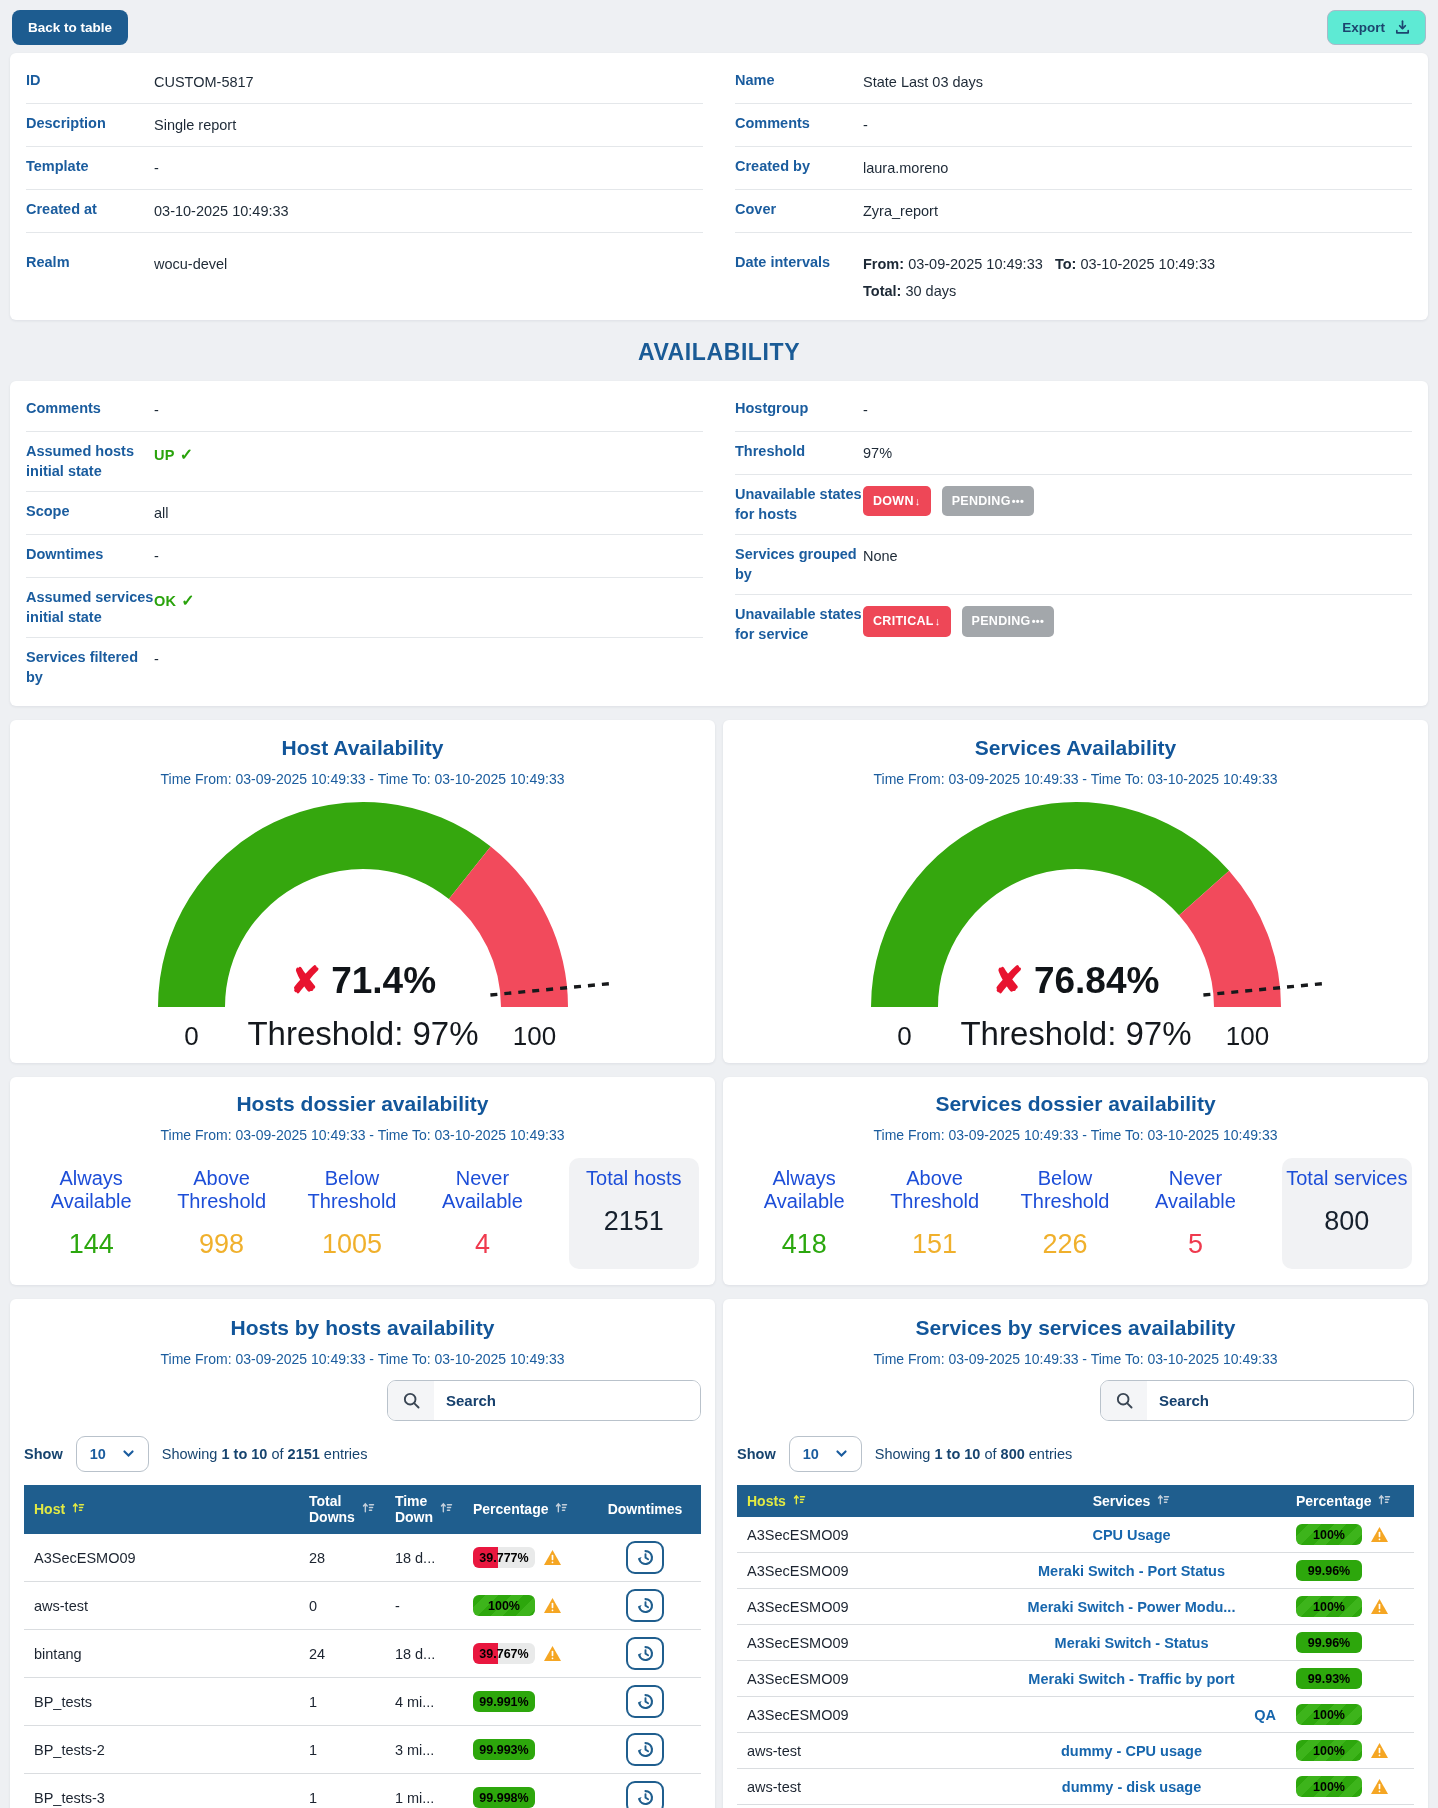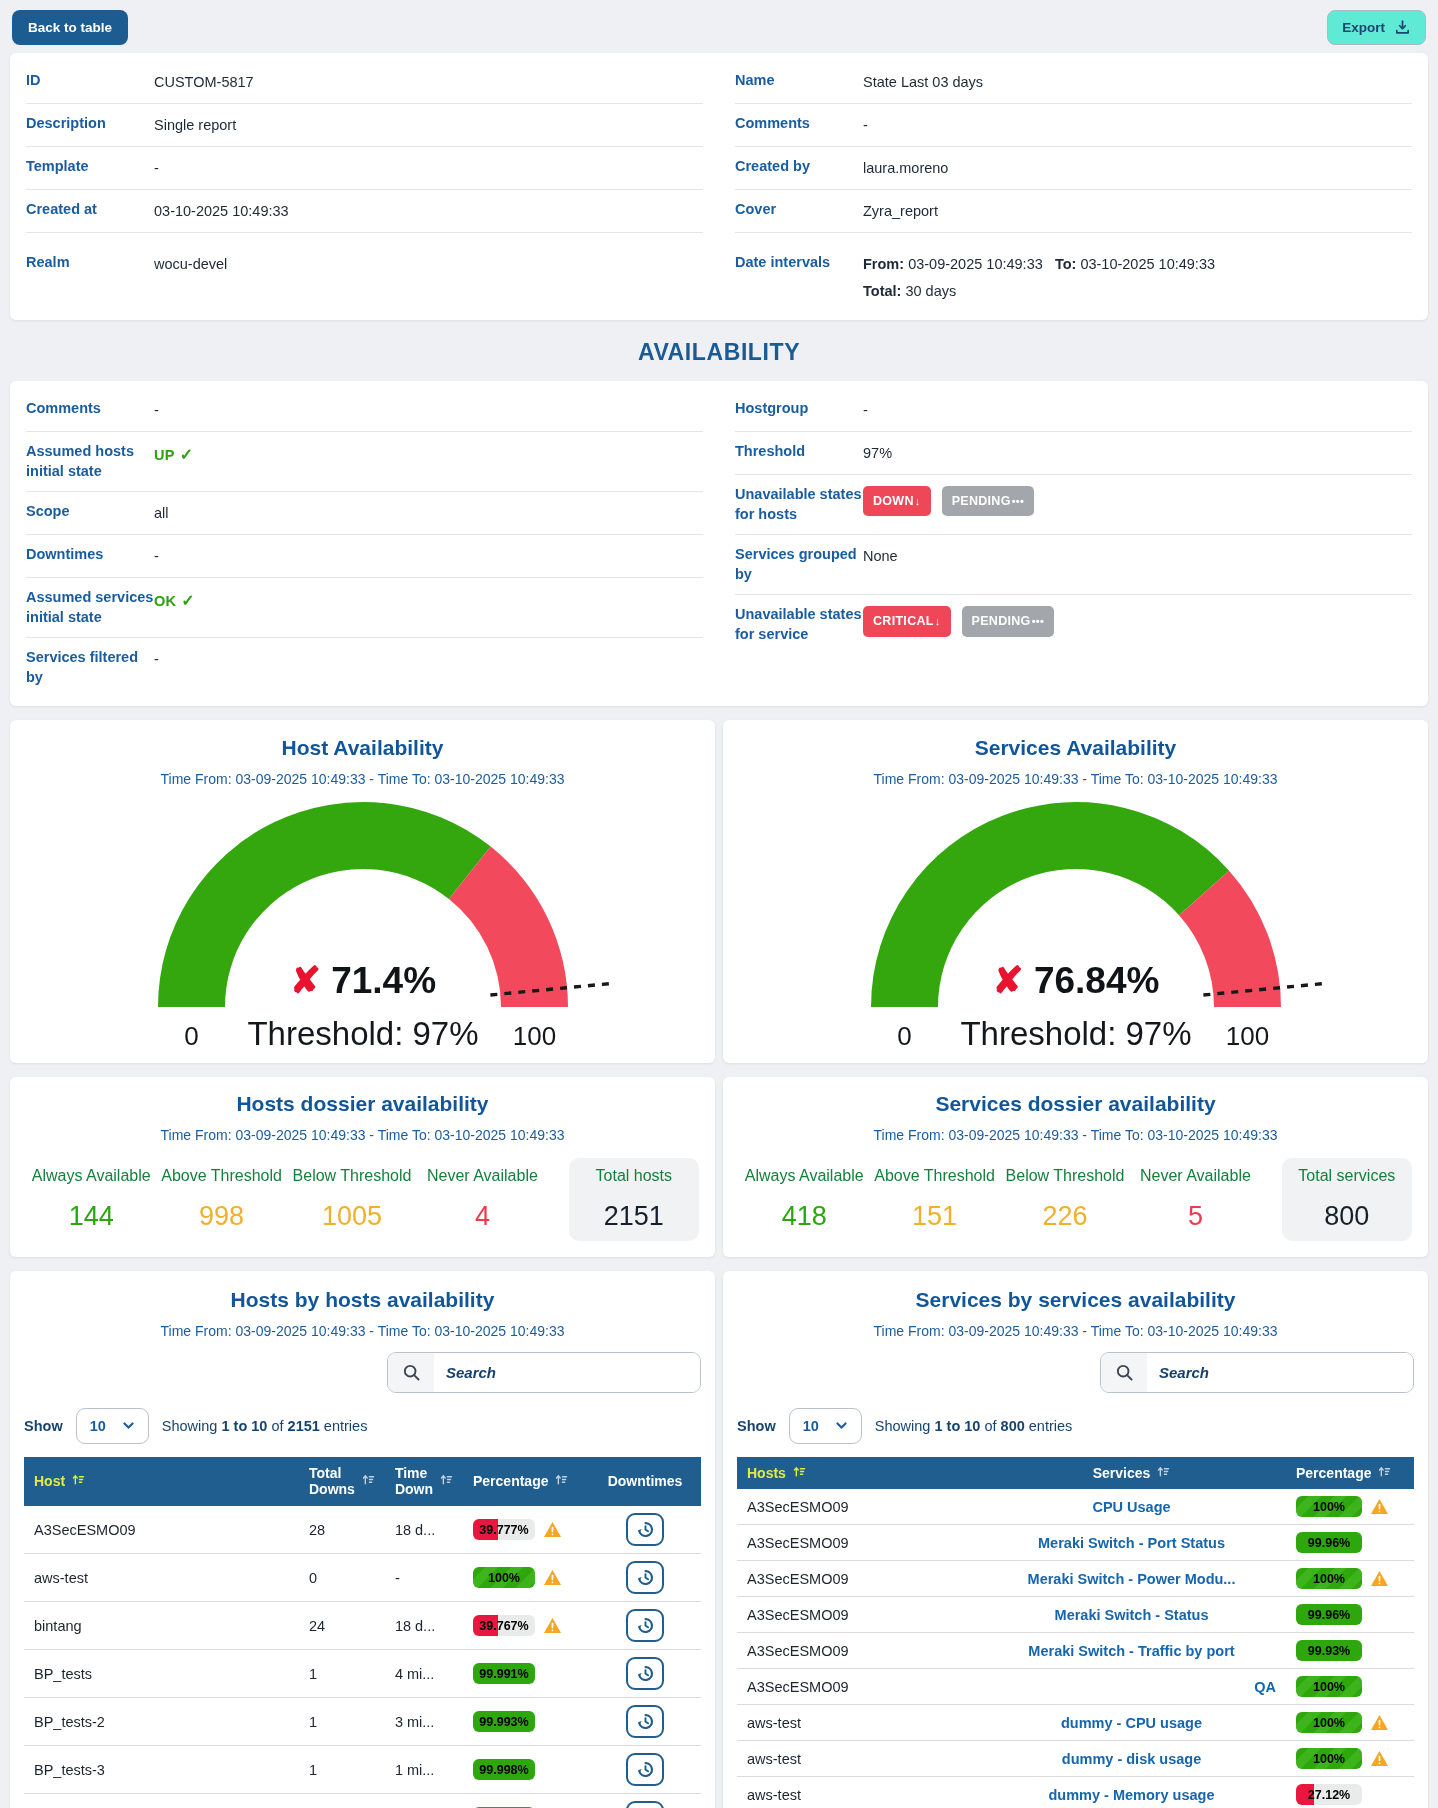--- a/index.html
+++ b/index.html
@@ -30,33 +30,33 @@
   .two-col > .card{flex:1;min-width:0;}
   .card-title{text-align:center;color:#12569a;font-weight:bold;font-size:21px;}
   .card-sub{text-align:center;color:#1a5c9e;font-size:14px;margin-top:11px;}
   .gauge-card{padding:16px 10px 6px;}
   .gauge-wrap{width:100%;max-width:500px;margin:8px auto 0;}
   .gauge-wrap svg{display:block;width:100%;}
   
   .dossier-card{padding:15px 12px 16px;}
   .stats{display:flex;align-items:stretch;margin-top:15px;padding:0 4px;}
   .stat{flex:1;text-align:center;padding:9px 4px;}
-  .stat-label{color:#15803d;font-size:16px;}
+  .stat-label{color:#1d4ed8;font-size:20px;}
   .stat-value{font-size:27px;margin-top:16px;}
   .c-green{color:#2ba70e;}
   .c-amber{color:#f0b02c;}
   .c-red{color:#ef3a4e;}
   .stat-total{background:#f1f2f4;border-radius:10px;margin-left:21px;}
   .stat-total .stat-value{color:#16202c;}
   
   .table-card{padding:17px 14px 14px;}
   .search-row{display:flex;justify-content:flex-end;margin-top:13px;}
   .search-box{display:flex;align-items:stretch;width:314px;height:41px;border:1px solid #b9c2cb;border-radius:9px;overflow:hidden;background:#fff;}
   .search-seg{flex:none;width:46px;background:#f4f5f7;display:flex;align-items:center;justify-content:center;}
-  .search-input{border:none;outline:none;flex:1;padding:0 12px;font-weight:bold;color:#b91c1c;font-size:15px;font-family:inherit;background:#fff;font-style:italic;}
+  .search-input{border:none;outline:none;flex:1;padding:0 12px;font-weight:bold;color:#b91c1c;font-size:15px;font-family:inherit;background:#fff;}
   .search-input::placeholder{color:#16406d;opacity:1;font-weight:bold;}
   .show-row{display:flex;align-items:center;gap:13px;margin:15px 0 13px;}
   .show-label{color:#17446f;font-weight:bold;}
   .show-select{display:inline-flex;align-items:center;gap:16px;border:1px solid #b9c2cb;border-radius:9px;padding:9px 13px;color:#1a5c9e;font-weight:bold;background:#fff;cursor:pointer;}
   .showing{color:#17446f;}
   .showing b{color:#17446f;}
   table{width:100%;border-collapse:collapse;font-size:14.5px;}
   thead th{background:#1f5e8e;color:#fff;text-align:left;padding:8px 10px;font-size:14px;font-weight:bold;vertical-align:middle;}
   th .th-inner{display:flex;align-items:center;gap:7px;line-height:1.2;}
   th .sort{color:#c3cfdb;flex:none;}

